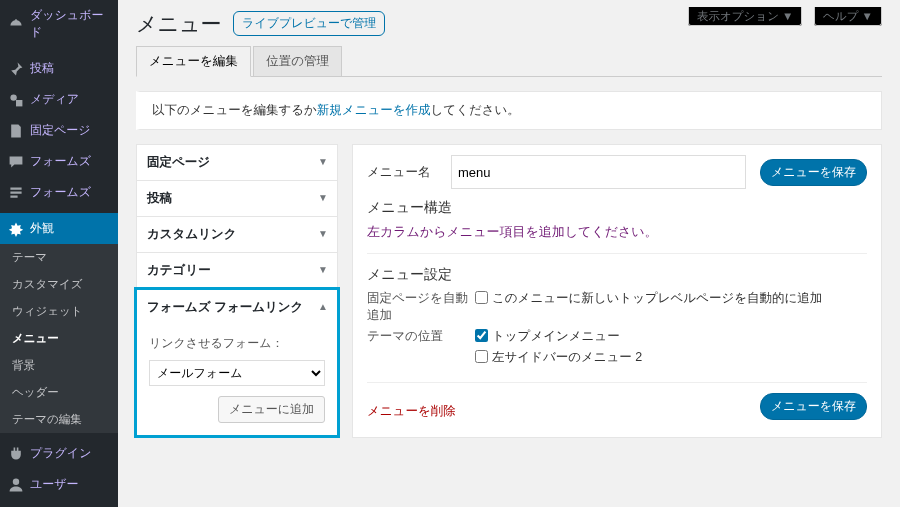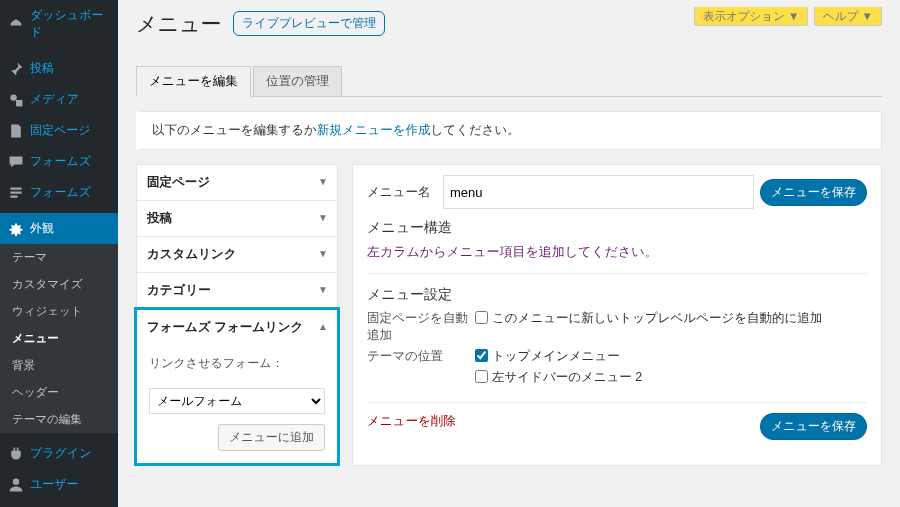--- a/index.html
+++ b/index.html
@@ -1,64 +1,64 @@
 <!DOCTYPE html>
 <html><head>
 <meta charset="utf-8">
 <style>
   *{box-sizing:border-box;margin:0;padding:0}
   body{font-family:"Hiragino Kaku Gothic Pro","Meiryo",sans-serif;font-size:13px;color:#333;background:#f1f1f1;width:900px;height:507px;overflow:hidden}
   
   .sidebar{position:fixed;left:0;top:0;width:118px;height:507px;background:#23282d;color:#eee}
-  .side-item{display:flex;align-items:center;gap:6px;padding:7px 8px;font-size:12px;color:#0ea5e9;cursor:pointer}
+  .side-item{display:flex;align-items:center;gap:6px;padding:7px 8px;font-size:12px;color:#c4b5fd;cursor:pointer}
   .side-item.sub{padding:6px 8px 6px 12px;font-size:11.5px;color:#c3c4c7;background:#32373c}
   .side-item.sub.current{color:#fff;font-weight:600}
   .side-item.section{background:#0073aa;color:#fff;position:relative}
   .side-item.section::after{content:"";position:absolute;right:-7px;top:50%;margin-top:-7px;border:7px solid transparent;border-left-color:#0073aa}
   .ico{width:16px;height:16px;display:inline-flex;align-items:center;justify-content:center;font-size:12px;color:#a0a5aa;fill:#a0a5aa}
   .side-item.section .ico{color:#fff;fill:#fff}
   .side-sep{height:5px}
   
   .wrap{margin-left:118px;padding:10px 18px 0 18px}
   .topbar{float:right;margin-top:-2px}
-  .screen-btn{background:#fde047;border:1px solid #ccc;border-top:none;color:#72777c;font-size:11.5px;padding:3px 8px;border-radius:0 0 3px 3px;margin-left:2px;cursor:pointer}
+  .screen-btn{background:#000000;border:1px solid #ccc;border-top:none;color:#72777c;font-size:11.5px;padding:3px 8px;border-radius:0 0 3px 3px;margin-left:8px;cursor:pointer}
   h1.title{font-size:21px;font-weight:400;color:#23282d;display:inline-block;margin-right:8px}
   .title-btn{display:inline-block;font-size:12px;border:1px solid #0073aa;color:#0073aa;padding:3px 8px;border-radius:6px;vertical-align:4px;cursor:pointer}
-  .tabs{margin-top:28px;border-bottom:1px solid #ccc}
+  .tabs{margin-top:8px;border-bottom:1px solid #ccc}
   .tab{display:inline-block;border:1px solid #ccc;border-bottom:none;background:#e5e5e5;padding:6px 12px;font-size:12.5px;color:#555;margin-right:-1px;cursor:pointer}
   .tab.active{background:#f1f1f1;border-bottom:1px solid #f1f1f1;margin-bottom:-1px;color:#000}
   .notice{background:#fff;border:1px solid #e5e5e5;border-left:4px solid #fff;padding:10px 12px;margin:14px 0;font-size:12.5px}
   .notice a{color:#0073aa;text-decoration:none}
   .cols{display:flex;gap:14px}
   
   .left{width:202px}
   .acc{background:#fff;border:1px solid #e5e5e5;margin-bottom:-1px}
   .acc-h{padding:9px 10px;font-size:12.5px;font-weight:600;color:#23282d;position:relative;cursor:pointer}
   .acc-h .tri{position:absolute;right:9px;top:11px;color:#72777c;font-size:10px}
   .acc.open{border:3px solid #00A0D2;margin:-2px -2px 0 -2px}
   .acc-body{padding:10px 12px 12px;font-size:12px;color:#555}
-  .acc-body label{display:block;margin-bottom:16px}
+  .acc-body label{display:block;margin-bottom:8px}
   .acc-body select{width:100%;height:26px;border:1px solid #ddd;background:#fff;font-size:12px;padding:0 3px}
   .acc-foot{text-align:right;padding-top:10px}
   .btn{display:inline-block;background:#f7f7f7;border:1px solid #ccc;border-radius:3px;padding:4px 10px;font-size:12px;color:#555;cursor:pointer}
   
   .right{flex:1;background:#fff;border:1px solid #e5e5e5;padding:10px 14px 14px}
-  .row{display:flex;align-items:center;gap:6px;margin-bottom:10px}
+  .row{display:flex;align-items:center;gap:14px;margin-bottom:10px}
   .row label{width:70px;font-size:12.5px}
   .row input[type=text]{flex:1;height:26px;border:1px solid #ddd;padding:16px 6px;font-size:13px}
   .btn-primary{background:#0073aa;border:1px solid #006799;color:#fff;border-radius:13px;padding:4px 10px;font-size:12px;cursor:pointer}
   .right h3{font-size:14px;font-weight:400;margin:12px 0 6px;border-top:1px solid #eee;padding-top:12px}
   .right h3.first{border-top:none;padding-top:0;margin-top:4px}
   .desc{font-size:13px;color:#701a75;margin-bottom:8px}
   .setting-row{display:flex;font-size:12.5px;margin:4px 0}
   .setting-row .lab{width:108px;color:#555}
   .setting-row .opts{flex:1}
   .opts label{display:block;margin-bottom:4px}
   .opts input[type=checkbox]{margin-right:4px;vertical-align:-2px;accent-color:#0073aa}
-  .foot{border-top:1px solid #eee;margin-top:12px;padding-top:10px;display:flex;justify-content:space-between;align-items:flex-start}
+  .foot{border-top:1px solid #eee;margin-top:12px;padding-top:10px;display:flex;justify-content:space-between;align-items:flex-end}
   .del{color:#a00;font-size:12.5px;text-decoration:none;cursor:pointer}
 </style>
 </head>
 <body>
 
 <div class="sidebar">
   <div class="side-item">
       <span class="ico">
         <svg viewBox="0 0 20 20" width="16" height="16">
           <path d="M3 12a7 7 0 0114 0H3zM9 4h2v3H9z"></path>

